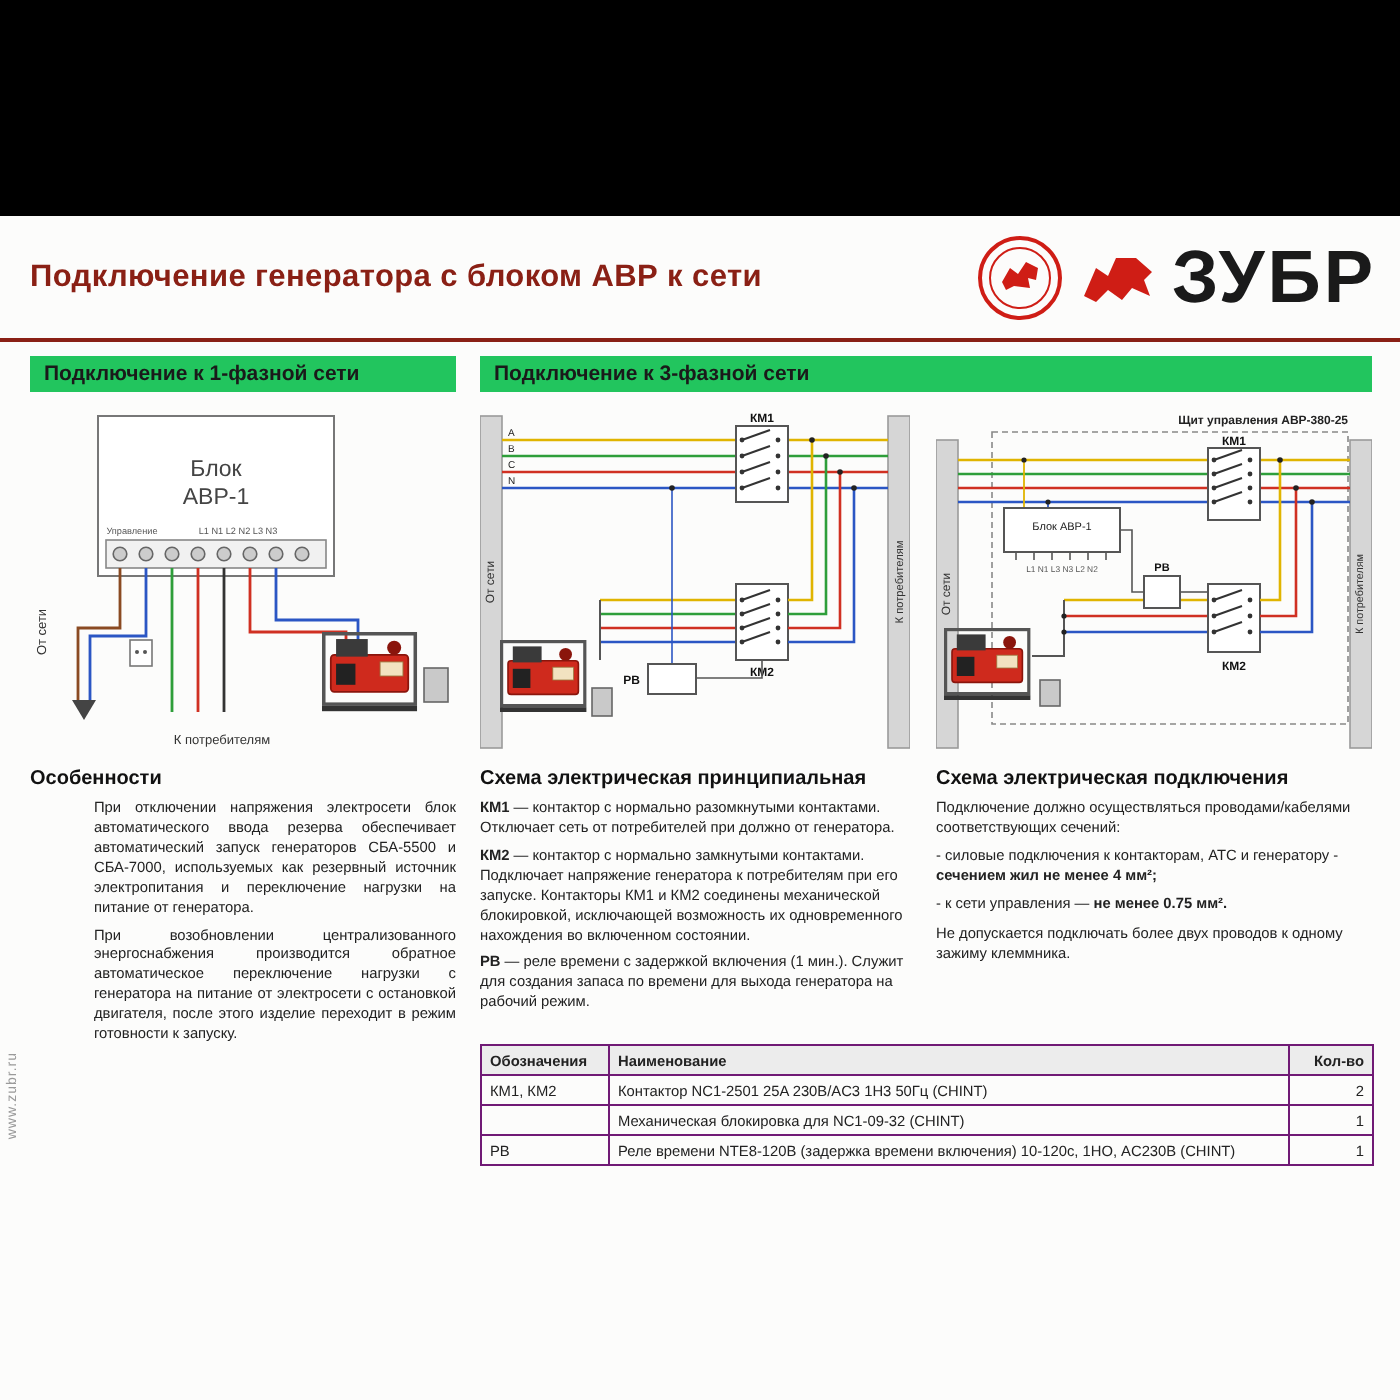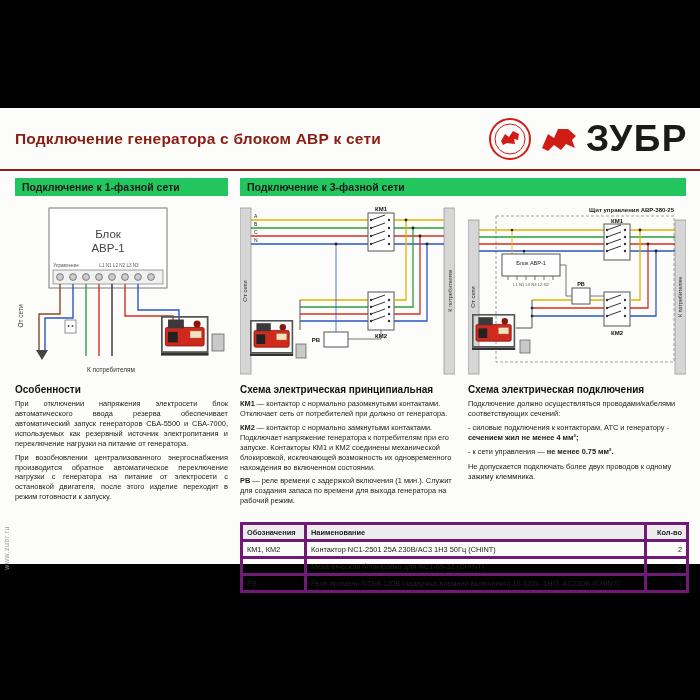--- a/index.html
+++ b/index.html
@@ -1,21 +1,21 @@
 <!DOCTYPE html>
 <html><head>
 <meta charset="utf-8">
 <style>
   html,body { margin:0; padding:0; }
   body {
     width:700px; height:700px; position:relative; overflow:hidden;
     background:#000;
     font-family:"Liberation Sans", sans-serif;
   }
-  .page { position:absolute; top:108px; left:0; width:700px; height:456px; background:#fcfcfb; }
+  .page { position:absolute; top:108px; left:0; width:700px; height:592px; background:#fcfcfb; }
 
   .title {
     position:absolute; top:22px; left:15px;
     font-size:15.5px; font-weight:bold; color:#8a2015; letter-spacing:0.2px;
   }
   .brand { position:absolute; top:8px; right:12px; height:46px; display:flex; align-items:center; gap:9px; }
   .brand-text { font-size:37px; font-weight:800; color:#1a1a1a; letter-spacing:1.5px; }
 
   .divider { position:absolute; top:61px; left:0; width:700px; height:2px; background:#8a2015; }
 
@@ -32,29 +32,29 @@
   .d-mid   { left:240px; width:215px; }
   .d-right { left:468px; width:218px; }
   svg text { font-family:"Liberation Sans", sans-serif; }
 
   .col { position:absolute; top:276px; }
   .col-left  { left:15px;  width:213px; }
   .col-mid   { left:240px; width:215px; }
   .col-right { left:468px; width:218px; }
   .col-title { font-size:10px; font-weight:bold; color:#111; margin:0 0 4px 0; }
   .col p { font-size:7.4px; line-height:1.34; color:#222; margin:0 0 4px 0; }
-  .col-left p { text-align:justify; }
+  .col-left p { text-align:justify;margin-left:32px; }
   .def b { margin-right:2px; }
   .col-right .note { margin-top:5px; }
 
   table.parts {
     position:absolute; left:240px; top:414px; width:446px;
     border-collapse:collapse; font-size:7.4px; color:#222; table-layout:fixed;
   }
-  table.parts th, table.parts td { border:3px solid #701a75; padding:2.5px 4px; overflow:hidden; white-space:nowrap; }
+  table.parts th, table.parts td { border:1px solid #701a75; padding:2.5px 4px; overflow:hidden; white-space:nowrap; }
   table.parts th { background:#ececec; font-weight:bold; text-align:left; }
   table.parts .c { text-align:right; }
   col.w1 { width:64px; } col.w2 { width:340px; } col.w3 { width:42px; }
 
   .site {
     position:absolute; left:3px; top:418px;
     writing-mode:vertical-rl; transform:rotate(180deg);
     font-size:7px; color:#9a9a9a; letter-spacing:0.5px;
   }
 </style>

